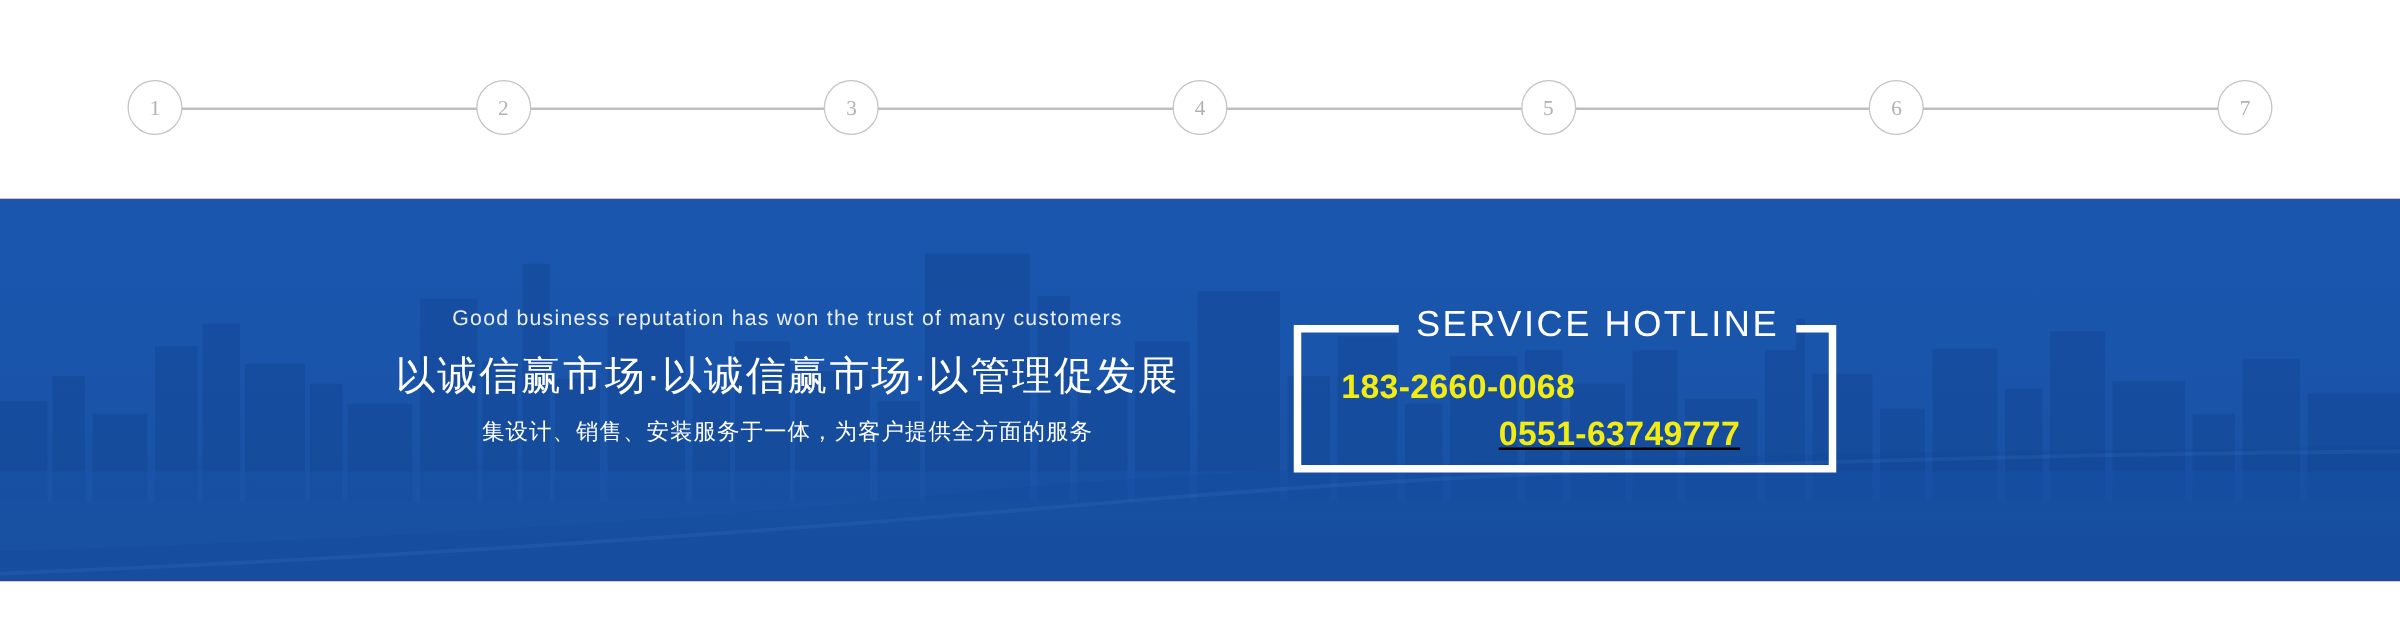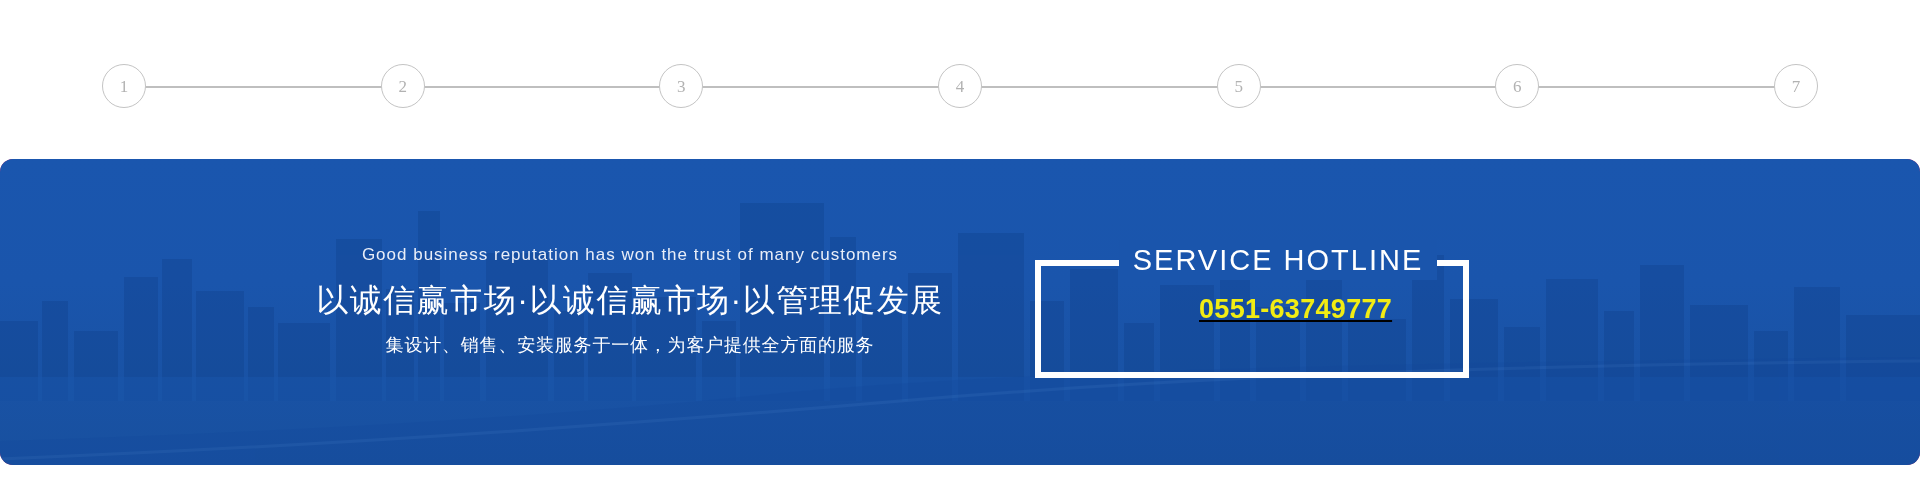--- a/index.html
+++ b/index.html
@@ -47,21 +47,20 @@
     line-height:1;
   }
 
   
   .banner {
     position:absolute;
     left:0; top:159px;
     width:1920px; height:306px;
     background:#be185d;
     overflow:hidden;
-    border-radius:13px;
   }
   .banner-sky {
     position:absolute; inset:0;
     background:linear-gradient(180deg,#1a56ae 0%,#1a55ac 40%,#18509f 100%);
   }
   
   .skyline {
     position:absolute;
     left:0; bottom:64px;
     width:1920px; height:220px;
@@ -279,20 +278,21 @@
 
       <div class="hotline">
         <div class="hotline-frame"></div>
 
         <div class="hotline-title-wrap">
           <span class="hotline-title">SERVICE  HOTLINE</span>
         </div>
 
         <div class="hotline-body">
           <div class="hotline-row">
+            <span class="hotline-num">183-2660-0068</span>
           </div>
           <div class="hotline-row second">
             <span class="hotline-num">0551-63749777</span>
           </div>
         </div>
       </div>
 
     </div>
   </div>
 

